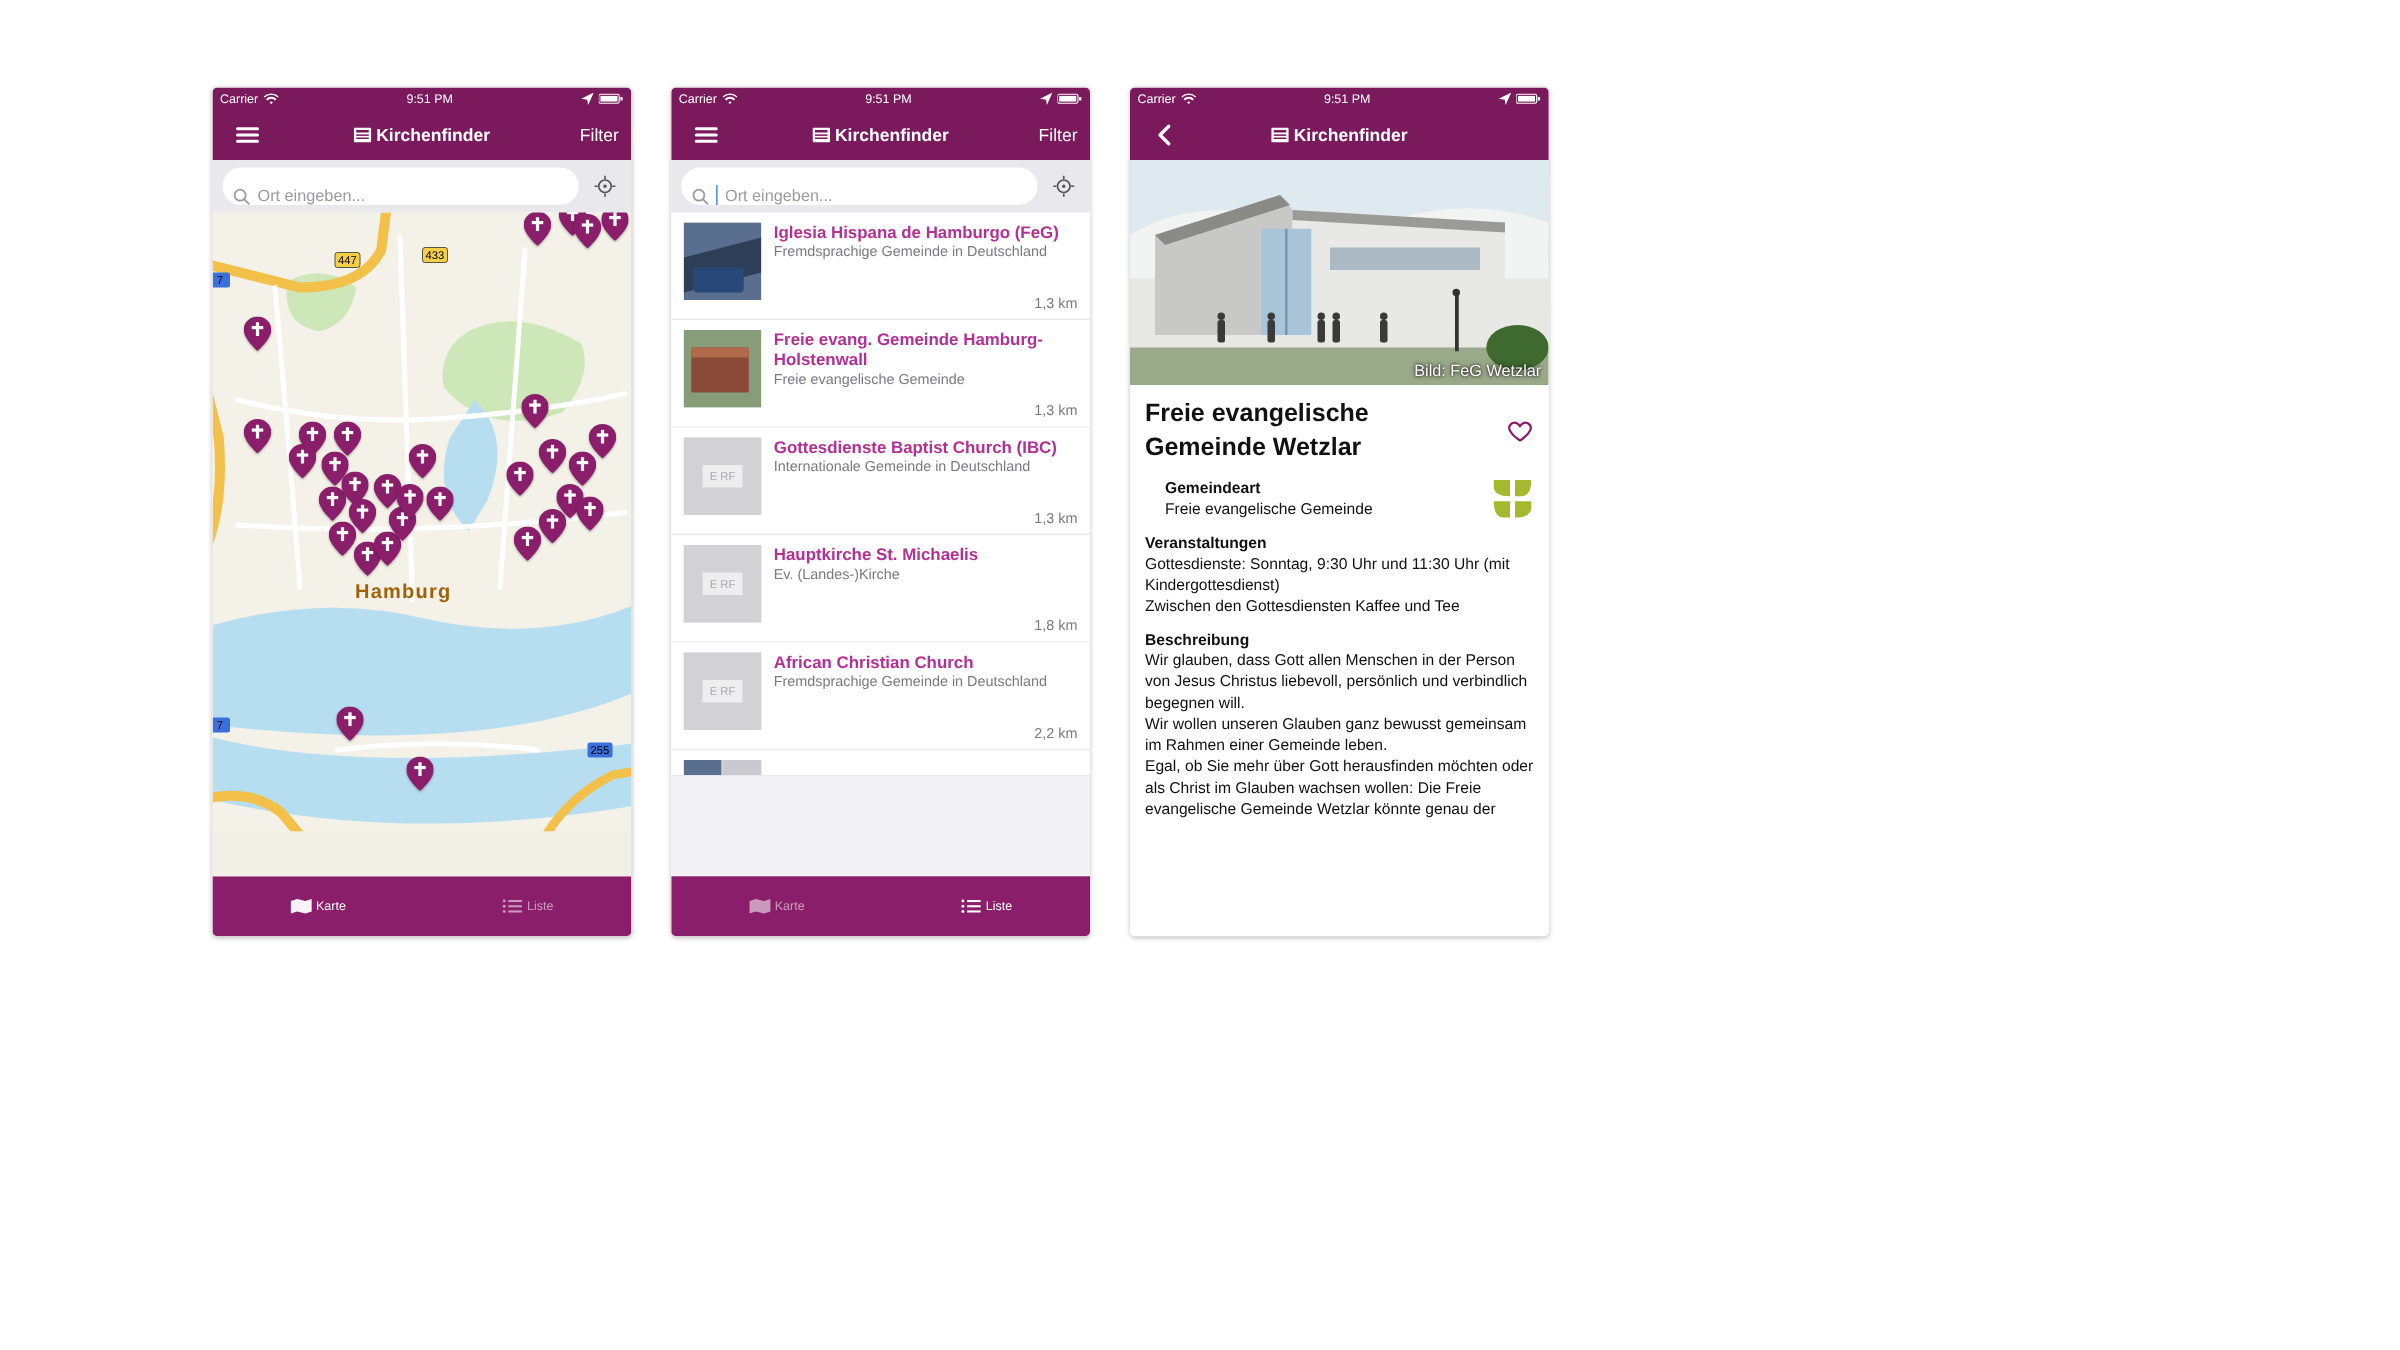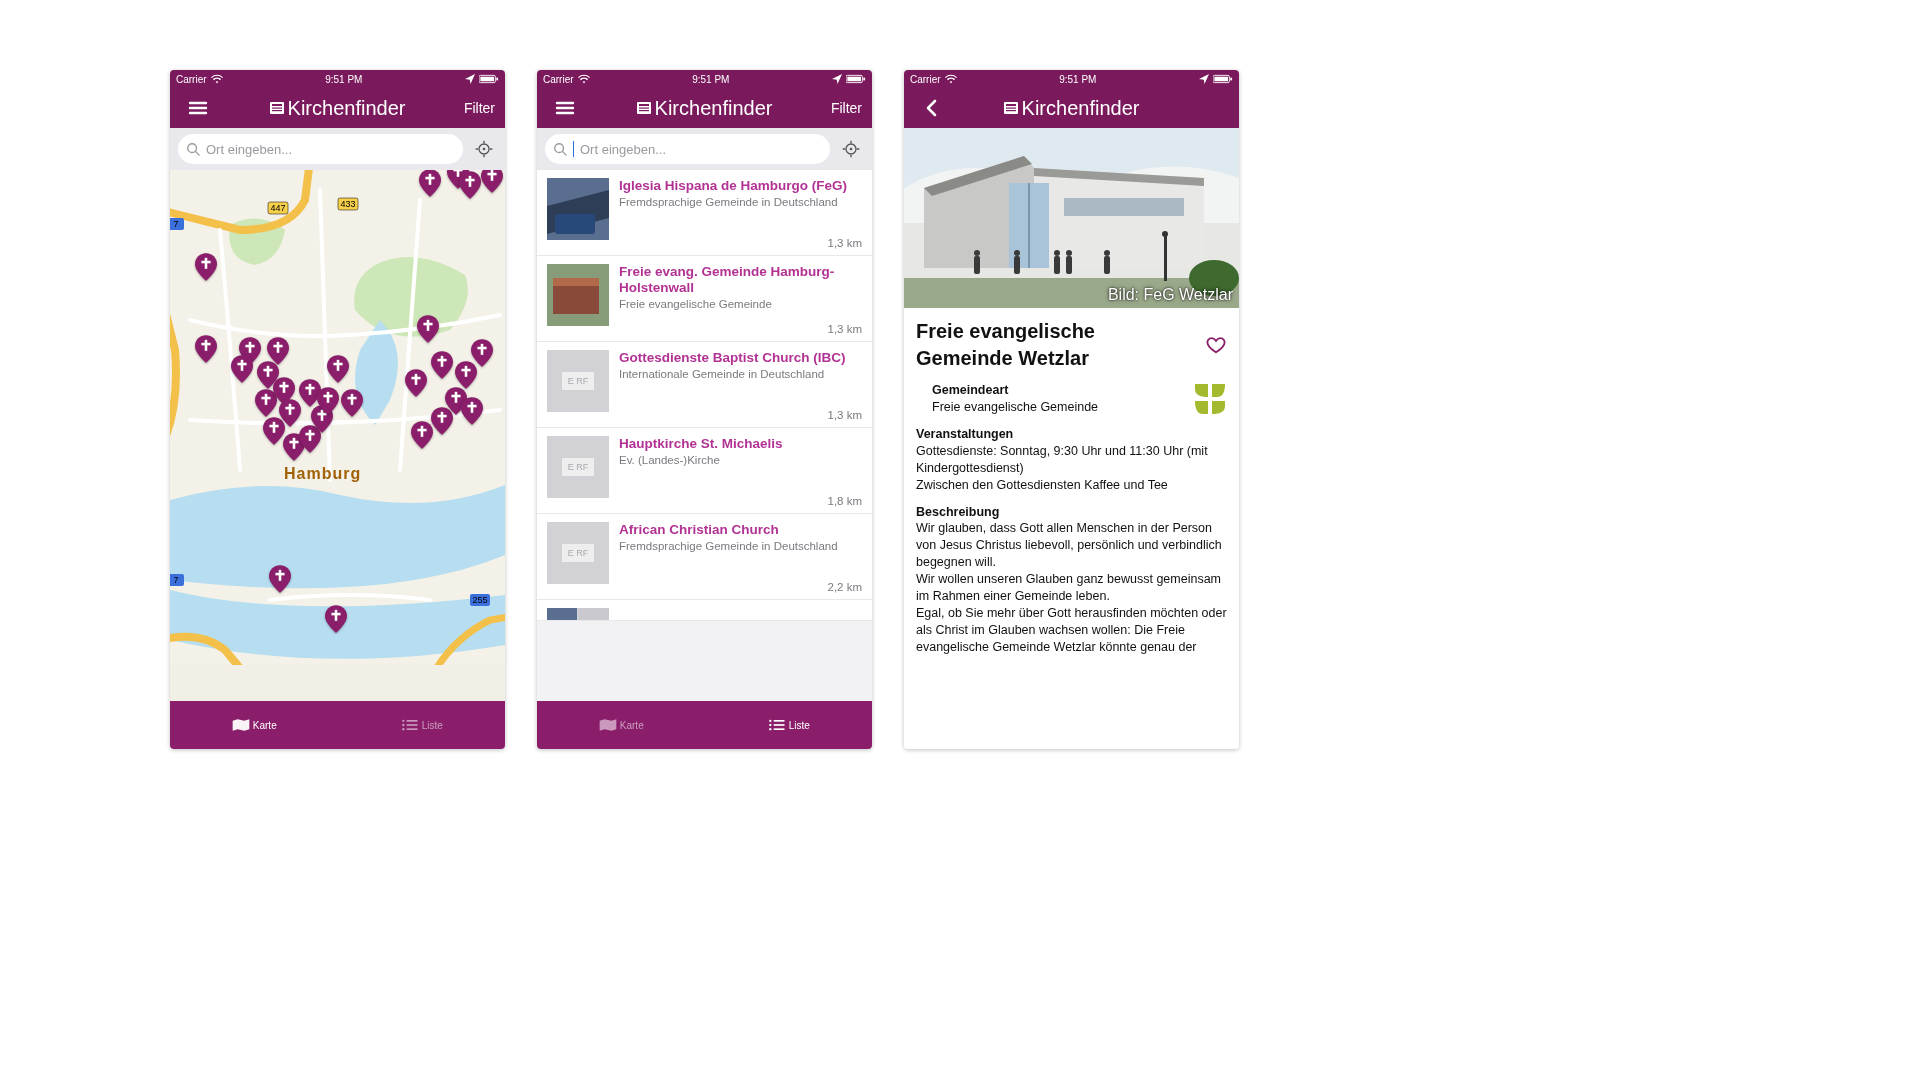--- a/index.html
+++ b/index.html
@@ -12,26 +12,26 @@
   }
   
   .statusbar { height: 18px; background: #7a1a5c; color: #fff; font-size: 10px;
     display: flex; align-items: center; padding: 0 6px; }
   .statusbar .left, .statusbar .right { display: flex; align-items: center; gap: 4px; }
   .statusbar .center { flex: 1; text-align: center; }
   .statusbar svg { display: block; }
   
   .navbar { height: 40px; background: #7a1a5c; color: #fff; display: flex; align-items: center; }
   .nav-left, .nav-right { width: 56px; display: flex; align-items: center; justify-content: center; }
-  .nav-title { flex: 1; text-align: center; font-size: 20px; font-weight: 400; display:flex; align-items:center; justify-content:center; gap:4px;}
+  .nav-title { flex: 1; text-align: center; font-size: 14px; font-weight: 700; display:flex; align-items:center; justify-content:center; gap:4px;}
   .nav-right { font-size: 14px; font-weight: 400; justify-content:flex-end; padding-right:10px;}
   .hamburger, .back-chevron { width: 24px; height: 24px; }
   
   .searchbar { height: 42px; background: #e9e9ed; display: flex; align-items: center; padding: 6px 8px; gap: 8px; }
-  .searchfield { flex:1; background:#fff; border-radius:15px; height:30px; display:flex; align-items:center; padding:0 8px; gap:6px;}
+  .searchfield { flex:1; background:#fff; border-radius:15px; height:30px; display:flex; align-items:flex-end; padding:0 8px; gap:6px;}
   .searchfield input { border:0; outline:0; flex:1; font-size:13px; background:transparent; }
   .searchfield input::placeholder { color:#9a9aa0; }
   .locate-btn { width:26px; height:26px; display:flex; align-items:center; justify-content:center; color:#555; }
   
   .map { flex:1; position:relative; overflow:hidden; background:#f2f0e6; }
   .map-base { position:absolute; inset:0; }
   .map-label { position:absolute; font-size:16px; font-weight:600; color:#a16207; letter-spacing:1px; }
   .pin { position:absolute; width:22px; height:28px; transform:translate(-50%,-100%); }
   .pin svg { width:100%; height:100%; display:block; filter: drop-shadow(0 1px 1px rgba(0,0,0,.3)); }
   
@@ -44,21 +44,21 @@
   .list-item { background:#fff; border-bottom:1px solid #e8e8ea; padding:8px 10px 6px 10px; display:flex; gap:10px; position:relative; min-height:86px;}
   .thumb { width:62px; height:62px; background:#d0d0d4; flex-shrink:0; display:flex; align-items:flex-end; justify-content:center; color:#9a9aa0; font-size:10px;}
   .thumb svg { width:100%; height:100%; }
   .li-body { flex:1; display:flex; flex-direction:column; }
   .li-title { color:#b23294; font-size:13.5px; font-weight:600; line-height:1.2; }
   .li-sub   { color:#7a7a80; font-size:11.5px; margin-top:2px; }
   .li-dist  { color:#7a7a80; font-size:11.5px; align-self:flex-end; margin-top:auto; }
   
   .detail-scroll { flex:1; background:#fff; overflow:hidden; }
   .hero { height:180px; background:linear-gradient(180deg,#a9c4e0 0%,#c3d7e8 35%,#e7eff0 36%,#b7b7b7 36.5%,#f0f0ee 100%); position:relative; }
-  .hero-caption { position:absolute; right:6px; bottom:4px; font-size:16px; color:#fff; text-shadow:0 0 4px rgba(0,0,0,.6),0 0 2px rgba(0,0,0,.9); }
+  .hero-caption { position:absolute; right:6px; bottom:4px; font-size:13px; color:#fff; text-shadow:0 0 4px rgba(0,0,0,.6),0 0 2px rgba(0,0,0,.9); }
   .detail-body { padding:10px 12px; font-size:12.5px; color:#111; line-height:1.35;}
   .detail-title-row { display:flex; align-items:center; gap:8px; margin-bottom:10px;}
   .detail-title { font-size:20px; font-weight:700; flex:1; }
   .section-title { font-weight:700; margin-top:10px; }
   .denom-row { display:flex; align-items:flex-start; gap:8px; }
   .denom-row .txt { flex:1;margin-left:16px; }
   .denom-logo { width:34px; height:34px; flex-shrink:0; }
   .heart { width:22px; height:22px; color:#8a1e6a; }
   
   .road-shield { font-size:9px; fill:#000; }

